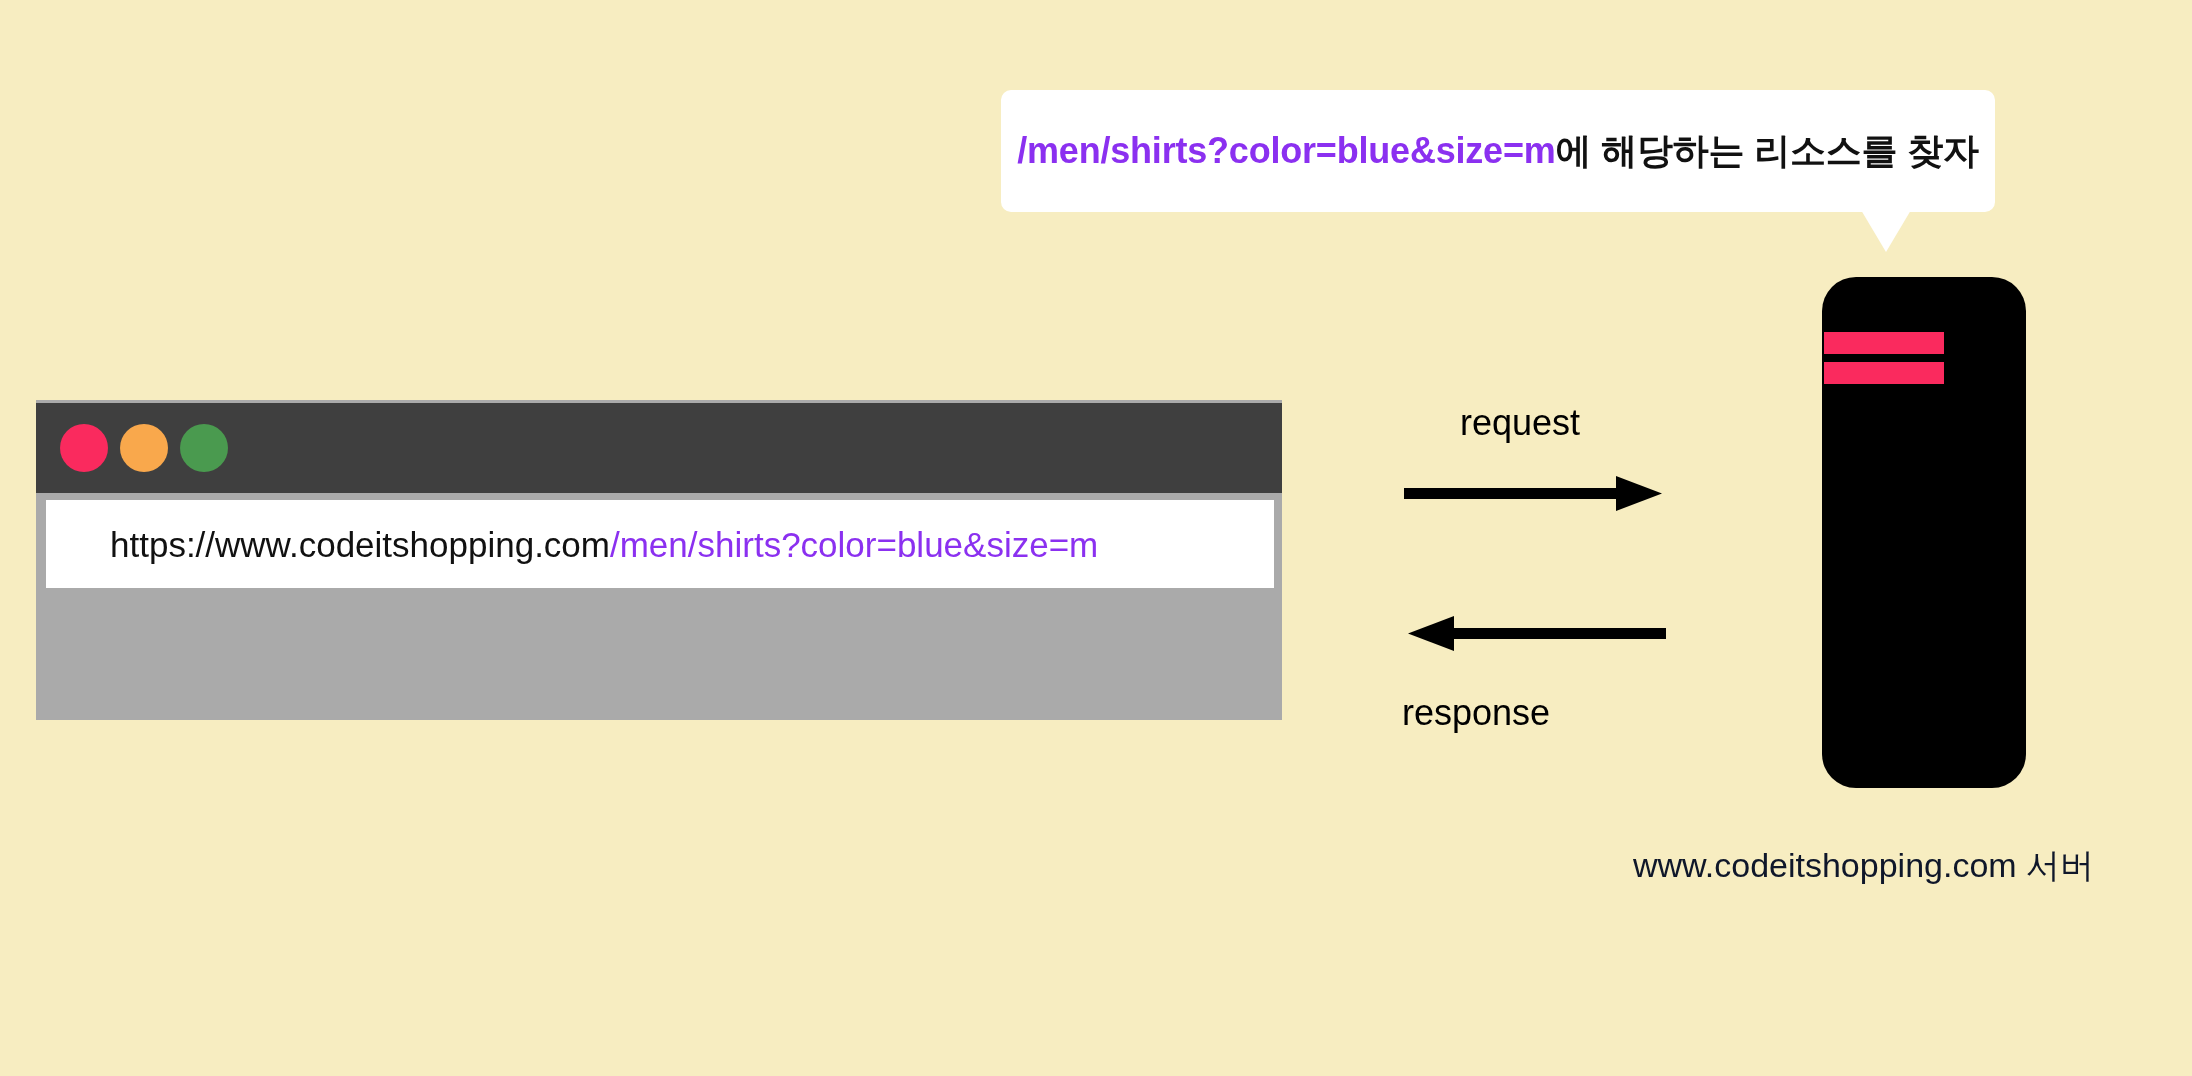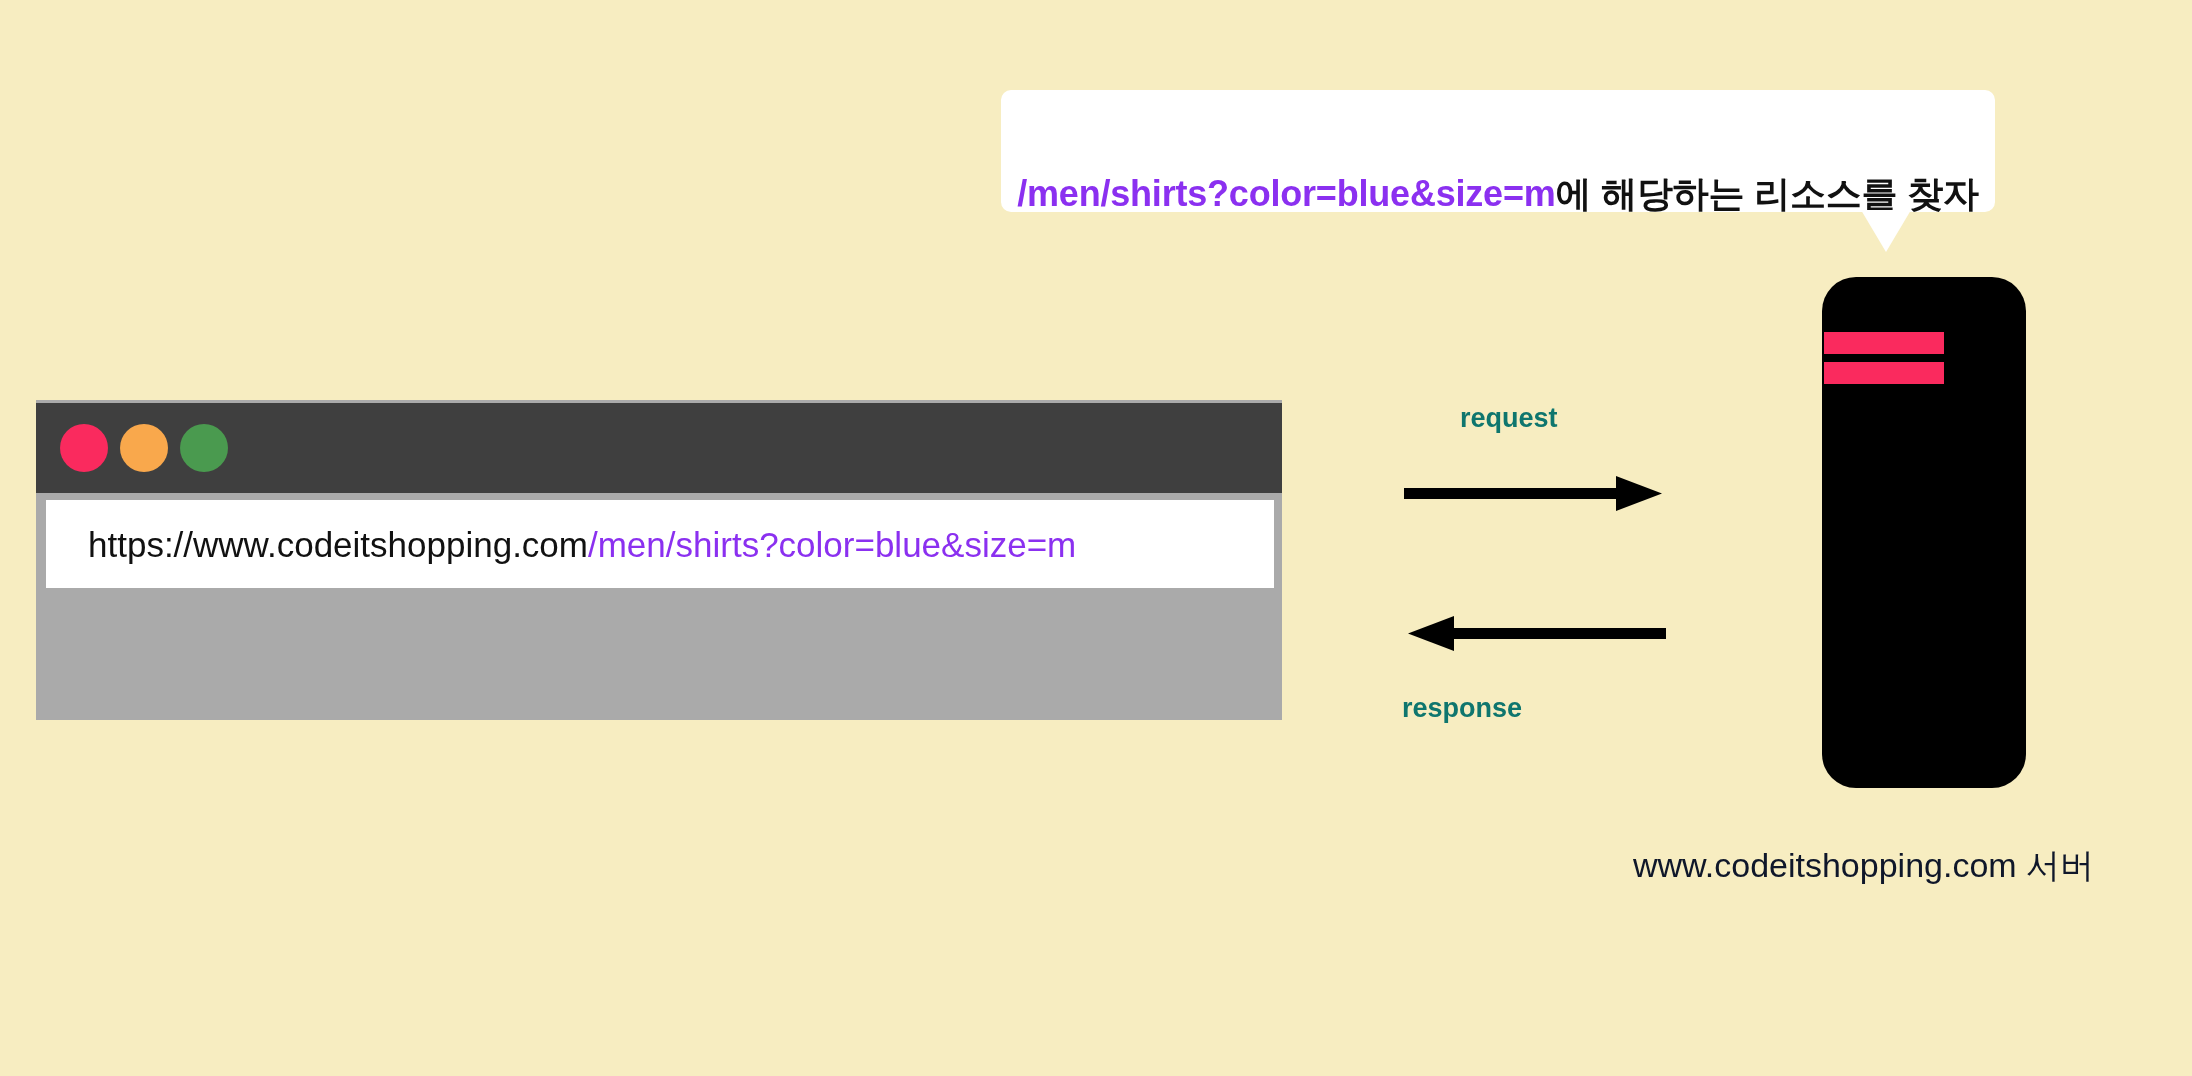--- a/index.html
+++ b/index.html
@@ -27,21 +27,21 @@
   
   .speech-bubble {
     position: absolute;
     left: 1001px;
     top: 90px;
     width: 994px;
     height: 122px;
     background: #FFFFFF;
     border-radius: 10px;
     display: flex;
-    align-items: flex-end;
+    align-items: center;
     justify-content: center;
     box-sizing: border-box;
     padding: 0 26px;
   }
   .speech-bubble-text {
     font-size: 36px;
     font-weight: 700;
     white-space: nowrap;
     letter-spacing: -0.2px;
     line-height: 1;
@@ -105,20 +105,21 @@
     display: flex;
     align-items: center;
     padding-left: 42px;
     box-sizing: border-box;
   }
   .url-text {
     font-size: 35px;
     font-weight: 400;
     white-space: nowrap;
     line-height: 1;
+    margin-left: 22px;
   }
   .url-host { color: #111111; }
   .url-path { color: #8B30F0; }
 
   .browser-viewport {
     position: absolute;
     left: 0;
     top: 188px;
     width: 1246px;
     height: 132px;
@@ -152,23 +153,23 @@
     font-size: 34px;
     font-weight: 400;
     color: #0f172a;
     white-space: nowrap;
     line-height: 1;
   }
 
   
   .flow-label {
     position: absolute;
-    font-size: 27px;
-    font-weight: 700;
-    color: #0f766e;
+    font-size: 36px;
+    font-weight: 400;
+    color: #000000;
     white-space: nowrap;
     line-height: 1;
   }
   .label-request  { left: 1460px; top: 405px; }
   .label-response { left: 1402px; top: 695px; }
 
   .arrow-svg {
     position: absolute;
   }
   .arrow-request  { left: 1400px; top: 472px; }

